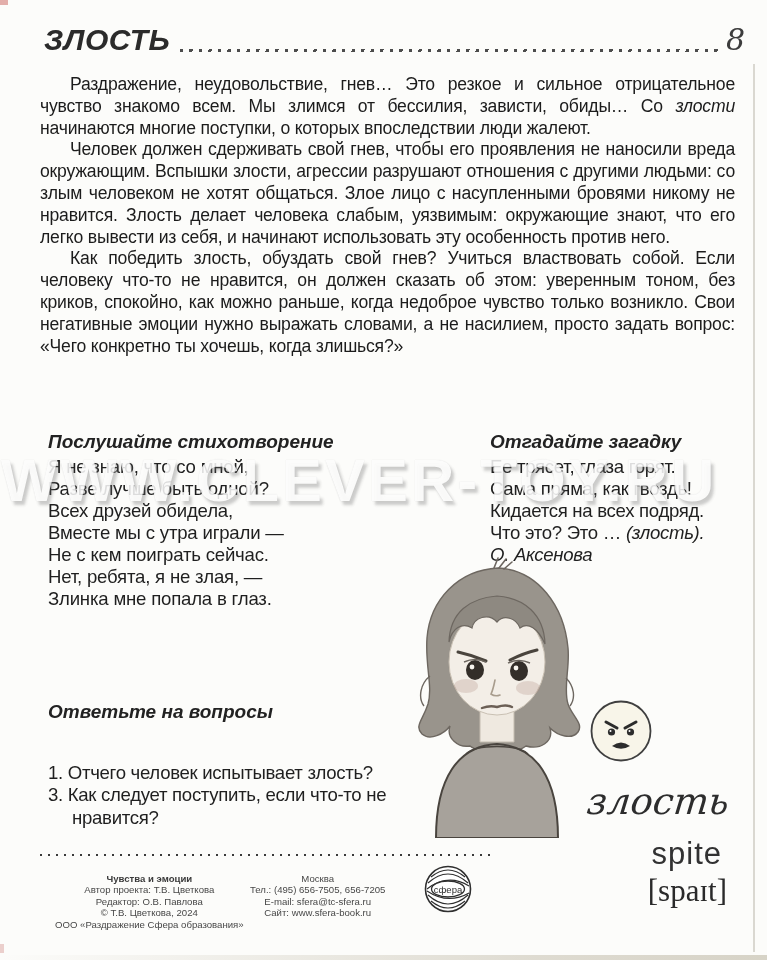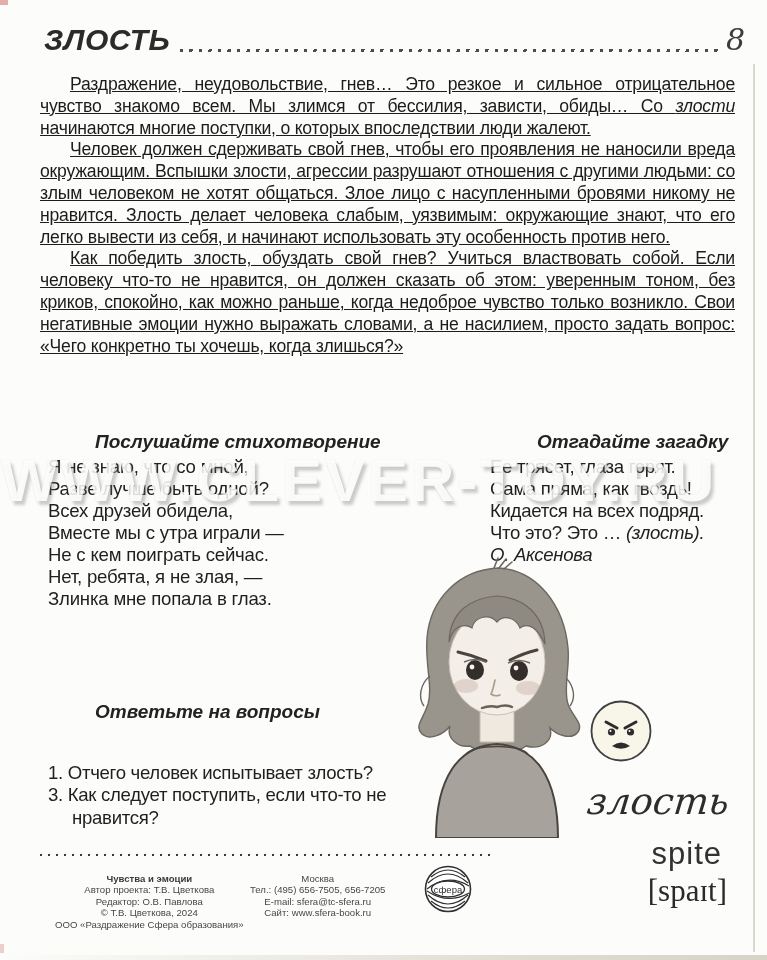--- a/index.html
+++ b/index.html
@@ -26,23 +26,23 @@
   .page-num {
     font-family:"DejaVu Serif", serif; font-style:italic;
     font-size:30px; color:#3c3c3c;
   }
   
   .intro {
     position:absolute; left:40px; width:695px; top:74px;
     font-size:17.6px; line-height:21.8px; letter-spacing:-0.2px;
     text-align:justify; color:#1c1c1c;
   }
-  .intro p { text-indent:30px;text-decoration:underline; }
-  
-  .sec-heading { font-size:19px; font-weight:bold; font-style:italic; color:#222;margin-left:47px; }
+  .intro p { text-indent:30px; }
+  
+  .sec-heading { font-size:19px; font-weight:bold; font-style:italic; color:#222; }
   .poem-head { position:absolute; left:48px; top:431px; }
   .poem-lines {
     position:absolute; left:48px; top:456px;
     font-size:18.6px; line-height:22px; letter-spacing:-0.2px;
   }
   .riddle-head { position:absolute; left:490px; top:431px; }
   .riddle-block {
     position:absolute; left:490px; top:456px; width:240px;
     font-size:18.6px; line-height:22px; letter-spacing:-0.3px;
   }

